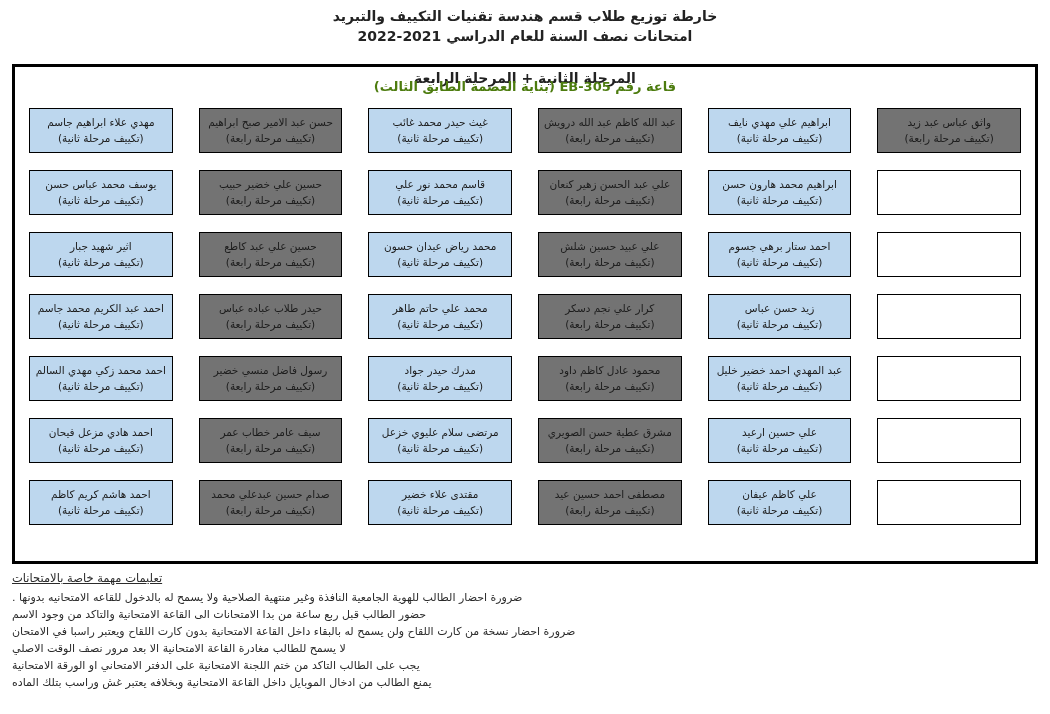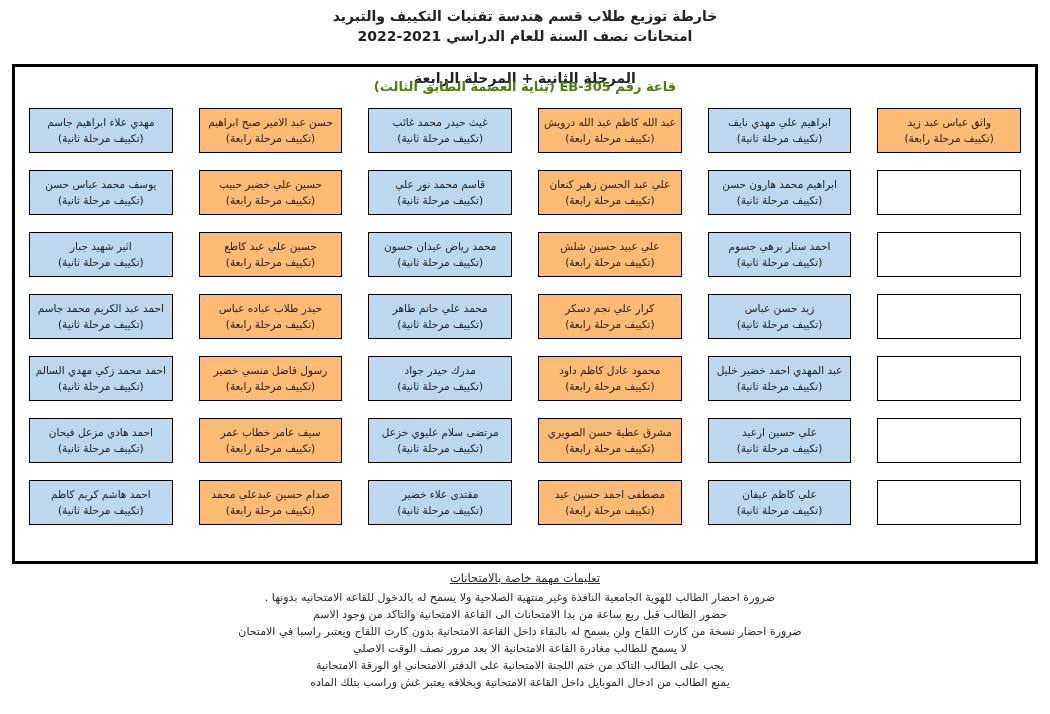--- a/index.html
+++ b/index.html
@@ -45,28 +45,28 @@
     box-sizing:border-box;
     display:flex;flex-direction:column;
     align-items:center;justify-content:center;
     text-align:center;
     font-size:10.5px;line-height:1.5;
     color:#1c1c1c;
     direction:rtl;
     padding:1px 3px;
   }
   .cell.blue{background:#bdd7ee;}
-  .cell.green{background:#fdba74;}
+  .cell.green{background:#737373;}
   .cell.empty{background:#fff;}
   .cell .nm{white-space:nowrap;}
   .cell .nt{white-space:nowrap;}
   
   .notes{
     position:absolute;top:570px;right:12px;left:12px;
-    direction:rtl;text-align:center;
+    direction:rtl;text-align:left;
     font-size:11px;color:#2b2b2b;line-height:1.55;
   }
   .notes-title{
     text-decoration:underline;
     font-size:11.5px;color:#2b2b2b;
     margin-bottom:1px;
   }
   .notes .ln{padding-right:10px;}
 </style>
 </head>

